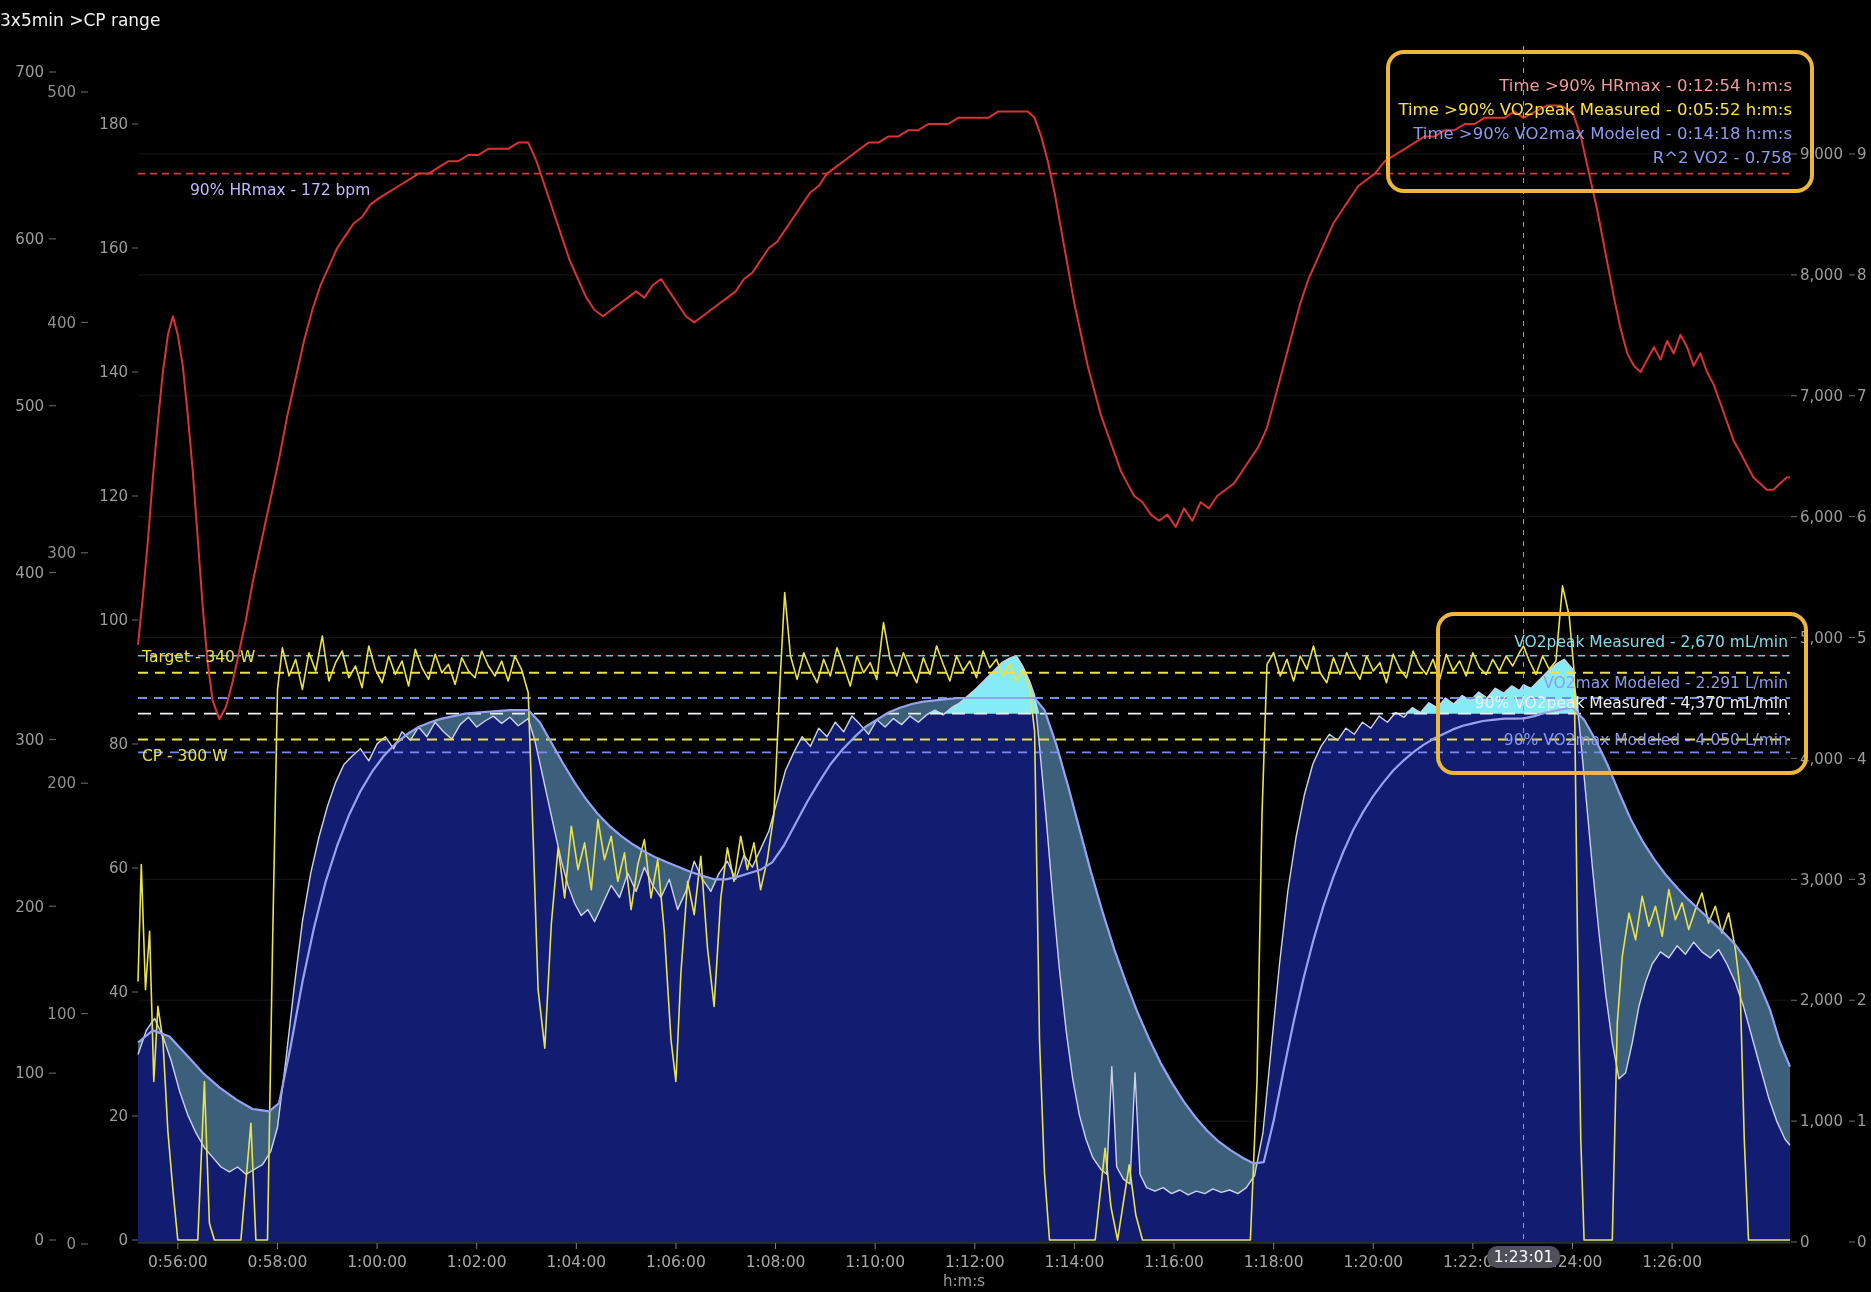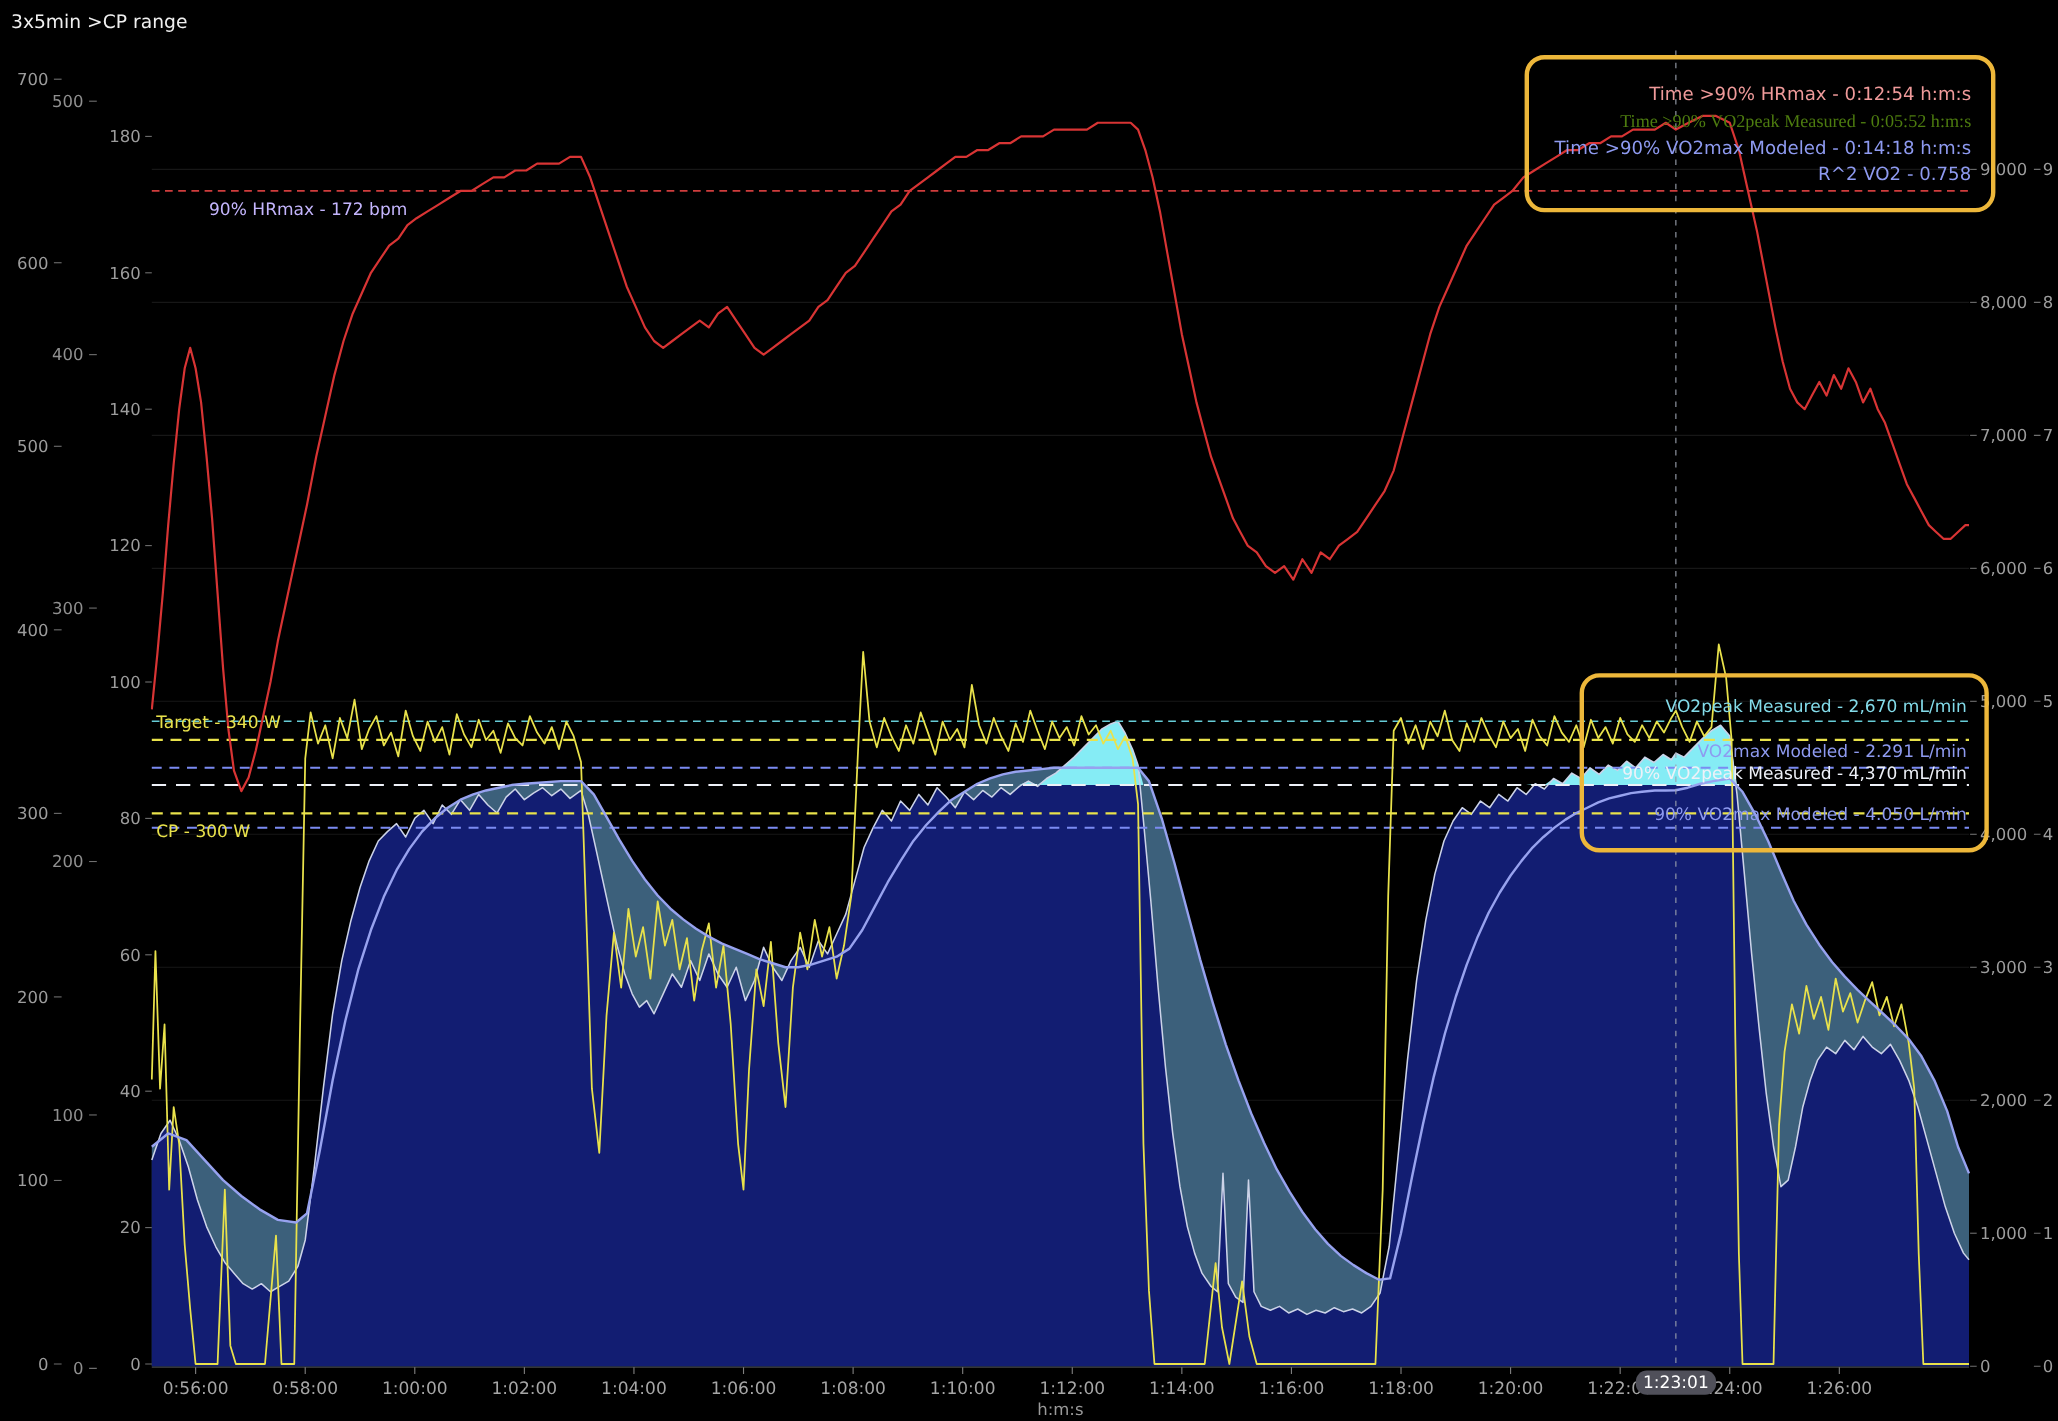--- a/index.html
+++ b/index.html
@@ -1,18 +1,18 @@
 <!DOCTYPE html>
 <html><head>
 <meta charset="utf-8">
 <style>
   *{margin:0;padding:0;box-sizing:border-box}
   html,body{background:#000;width:1871px;height:1292px;overflow:hidden;position:relative;
     font-family:"DejaVu Sans","Liberation Sans",sans-serif;color:#e8e8e8}
-  .header{position:absolute;left:0;top:0;height:40px;display:flex;align-items:center;z-index:4;padding-left:10px}
+  .header{position:absolute;left:0;top:0;height:40px;display:flex;align-items:center;z-index:4;}
   .chart-title{font-size:17px;color:#f0f0f0;white-space:nowrap}
   .legend{display:flex;gap:28px;margin-left:40px}
   .litem{border-bottom: 2px solid #888;padding-bottom:4px;font-size:16.5px;color:#f2f2f2;white-space:nowrap}
   #chart-svg{position:absolute;left:0;top:0;z-index:1}
   #overlay{position:absolute;inset:0;z-index:3;pointer-events:none}
   .flabel{position:absolute;font-size:15.5px;white-space:nowrap}
   .abox{position:absolute;border:4px solid #edb73a;border-radius:18px;background:transparent;z-index:2}
   #time-box{left:1386px;top:50px;width:428px;height:143px;display:flex;flex-direction:column;
     justify-content:center;align-items:flex-end;padding-right:18px;gap:5px}
   #time-box .tline{font-size:16.5px;white-space:nowrap}
@@ -179,21 +179,21 @@
     <line x1="1472.8824120603015" x2="1472.8824120603015" y1="1243" y2="1249" stroke="#808080"></line>
     <text x="1472.8824120603015" y="1267" text-anchor="middle" fill="#a6a6a6" font-size="15.5">1:22:00</text>
     <line x1="1572.5005025125627" x2="1572.5005025125627" y1="1243" y2="1249" stroke="#808080"></line>
     <text x="1572.5005025125627" y="1267" text-anchor="middle" fill="#a6a6a6" font-size="15.5">1:24:00</text>
     <line x1="1672.118592964824" x2="1672.118592964824" y1="1243" y2="1249" stroke="#808080"></line>
     <text x="1672.118592964824" y="1267" text-anchor="middle" fill="#a6a6a6" font-size="15.5">1:26:00</text>
   </svg>
 
 <div class="abox" id="time-box">
     <div class="tline" style="color: rgb(239, 154, 154);">Time &gt;90% HRmax - 0:12:54 h:m:s</div>
-    <div class="tline" style="color: #4d7c0f; font-family: Liberation Serif, serif;">Time &gt;90% VO2peak Measured - 0:05:52 h:m:s</div>
+    <div class="tline" style="color: #fde047;">Time &gt;90% VO2peak Measured - 0:05:52 h:m:s</div>
     <div class="tline" style="color: rgb(142, 154, 240);">Time &gt;90% VO2max Modeled - 0:14:18 h:m:s</div>
     <div class="tline" style="color: rgb(142, 154, 240);">R^2 VO2 - 0.758</div>
   </div>
 <div class="abox" id="vo2-box"></div>
 
 <div id="overlay">
     <div class="flabel" style="color: #c4b5fd; left: 142px; top: 180.6px; margin-left: 48px;">90% HRmax - 172 bpm</div>
     <div class="flabel" style="color: rgb(233, 226, 75); left: 142px; top: 647.686px;">Target - 340 W</div>
     <div class="flabel" style="color: rgb(233, 226, 75); left: 142px; top: 747.429px;">CP - 300 W</div>
     <div class="flabel" style="color: rgb(132, 220, 234); right: 83px; text-align: right; top: 633px;">VO2peak Measured - 2,670 mL/min</div>

